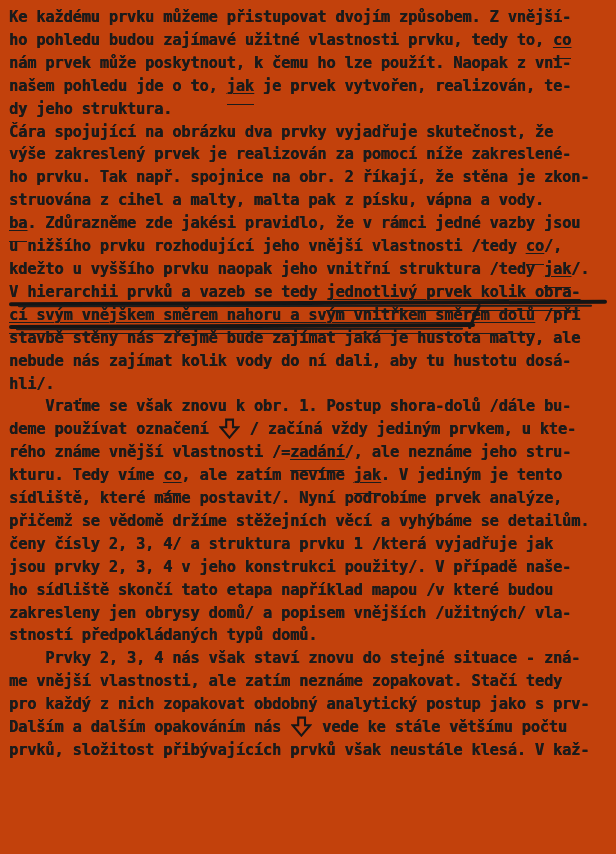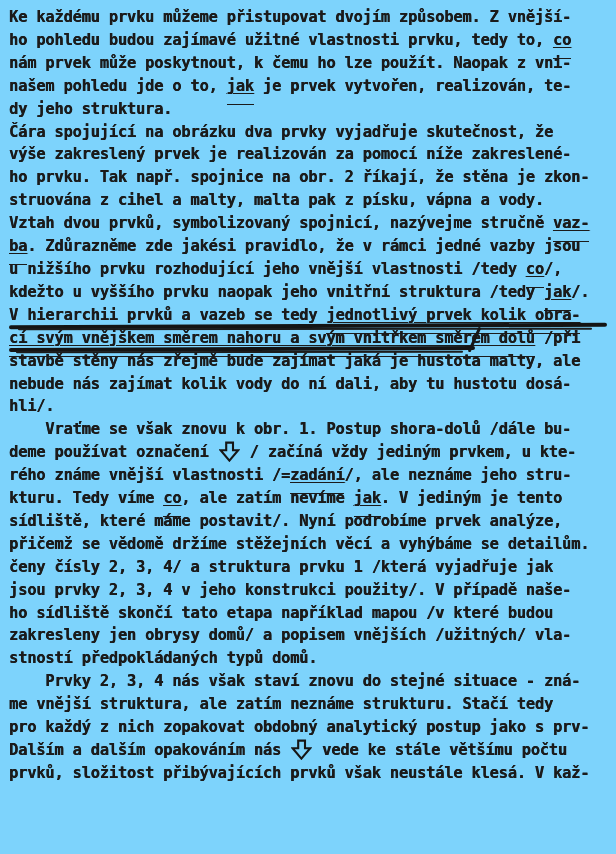--- a/index.html
+++ b/index.html
@@ -68,32 +68,31 @@
     display: inline-block;
     width: 21px; height: 21px;
     vertical-align: -5px;
     margin: 0 1px;
   }
   .icon-arrow svg { display: block; }
 </style>
 </head>
 <body>
 
-<div class="page" style="background: #7dd3fc; color: rgb(27, 27, 27);">
+<div class="page" style="background: #c2410c; color: rgb(27, 27, 27);">
   <div id="text-body">
       <div class="line"><span>Ke každému prvku můžeme přistupovat dvojím způsobem. Z vnější-</span></div>
       <div class="line"><span>ho pohledu budou zajímavé užitné vlastnosti prvku, tedy to, </span><span class="u">co</span></div>
       <div class="line"><span>nám prvek může poskytnout, k čemu ho lze použít. Naopak z vni-</span></div>
       <div class="line"><span>našem pohledu jde o to, </span><span class="u">jak</span><span> je prvek vytvořen, realizován, te-</span></div>
       <div class="line"><span>dy jeho struktura.</span></div>
       <div class="line"><span>Čára spojující na obrázku dva prvky vyjadřuje skutečnost, že</span></div>
       <div class="line"><span>výše zakreslený prvek je realizován za pomocí níže zakreslené-</span></div>
       <div class="line"><span>ho prvku. Tak např. spojnice na obr. 2 říkají, že stěna je zkon-</span></div>
       <div class="line"><span>struována z cihel a malty, malta pak z písku, vápna a vody.</span></div>
-      <div class="line"><span>Vztah dvou prvků, symbolizovaný spojnicí, nazývejme stručně </span><span class="u">vaz-</span></div>
       <div class="line"><span class="u">ba</span><span>. Zdůrazněme zde jakési pravidlo, že v rámci jedné vazby jsou</span></div>
       <div class="line"><span>u nižšího prvku rozhodující jeho vnější vlastnosti /tedy </span><span class="u">co</span><span>/,</span></div>
       <div class="line"><span>kdežto u vyššího prvku naopak jeho vnitřní struktura /tedy </span><span class="u">jak</span><span>/.</span></div>
       <div class="line"><span>V hierarchii prvků a vazeb se tedy </span><span class="u">jednotlivý prvek kolik obra-</span><span class="heavy-marker" style="left: 0px; width: 598px;"></span></div>
       <div class="line"><span class="u">cí svým vnějškem směrem nahoru a svým vnitřkem směrem dolů</span><span> /při</span><span class="heavy-marker" style="left: 0px; width: 466px;"></span><span class="hand-slash" style="left: 464px;"></span></div>
       <div class="line"><span>stavbě stěny nás zřejmě bude zajímat jaká je hustota malty, ale</span></div>
       <div class="line"><span>nebude nás zajímat kolik vody do ní dali, aby tu hustotu dosá-</span></div>
       <div class="line"><span>hli/.</span></div>
       <div class="line"><span>    Vraťme se však znovu k obr. 1. Postup shora-dolů /dále bu-</span></div>
       <div class="line"><span>deme používat označení </span><span class="icon-arrow"><svg width="21" height="21" viewBox="0 0 21 21" xmlns="http://www.w3.org/2000/svg">
@@ -102,20 +101,20 @@
       <div class="line"><span>rého známe vnější vlastnosti /=</span><span class="u">zadání</span><span>/, ale neznáme jeho stru-</span></div>
       <div class="line"><span>kturu. Tedy víme </span><span class="u">co</span><span>, ale zatím nevíme </span><span class="u">jak</span><span>. V jediným je tento</span></div>
       <div class="line"><span>sídliště, které máme postavit/. Nyní podrobíme prvek analýze,</span></div>
       <div class="line"><span>přičemž se vědomě držíme stěžejních věcí a vyhýbáme se detailům.</span></div>
       <div class="line"><span>čeny čísly 2, 3, 4/ a struktura prvku 1 /která vyjadřuje jak</span></div>
       <div class="line"><span>jsou prvky 2, 3, 4 v jeho konstrukci použity/. V případě naše-</span></div>
       <div class="line"><span>ho sídliště skončí tato etapa například mapou /v které budou</span></div>
       <div class="line"><span>zakresleny jen obrysy domů/ a popisem vnějších /užitných/ vla-</span></div>
       <div class="line"><span>stností předpokládaných typů domů.</span></div>
       <div class="line"><span>    Prvky 2, 3, 4 nás však staví znovu do stejné situace - zná-</span></div>
-      <div class="line"><span>me vnější struktura, ale zatím neznáme strukturu. Stačí tedy</span></div>
+      <div class="line"><span>me vnější vlastnosti, ale zatím neznáme zopakovat. Stačí tedy</span></div>
       <div class="line"><span>pro každý z nich zopakovat obdobný analytický postup jako s prv-</span></div>
       <div class="line"><span>Dalším a dalším opakováním nás </span><span class="icon-arrow"><svg width="21" height="21" viewBox="0 0 21 21" xmlns="http://www.w3.org/2000/svg">
             <path d="M7.2 1.6 h6.8 v7.6 h5.2 L10.4 19.6 L1.6 9.2 h5.6 z" fill="none" stroke="#161616" stroke-width="2.1" stroke-linejoin="miter"></path>
           </svg></span><span> vede ke stále většímu počtu</span></div>
       <div class="line"><span>prvků, složitost přibývajících prvků však neustále klesá. V kaž-</span></div>
     </div>
 </div>
 
 </body></html>

